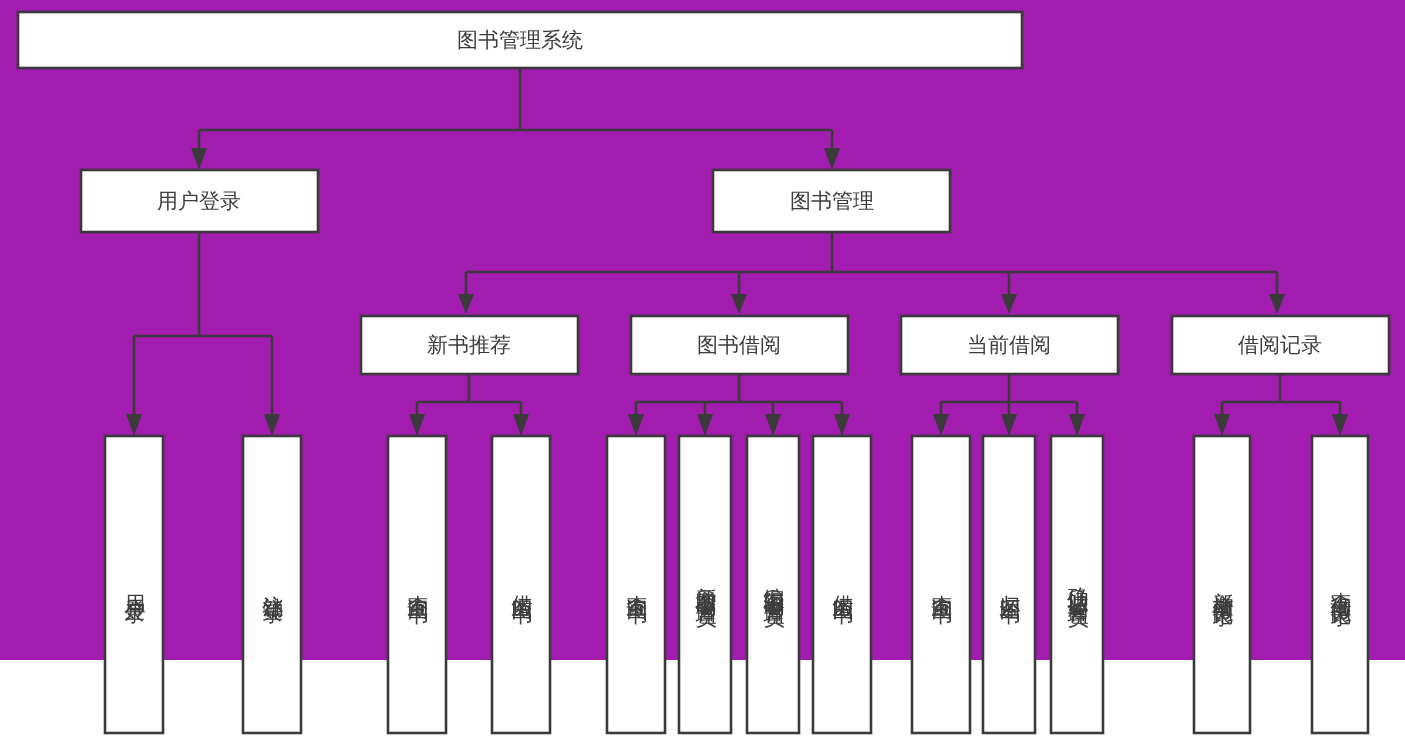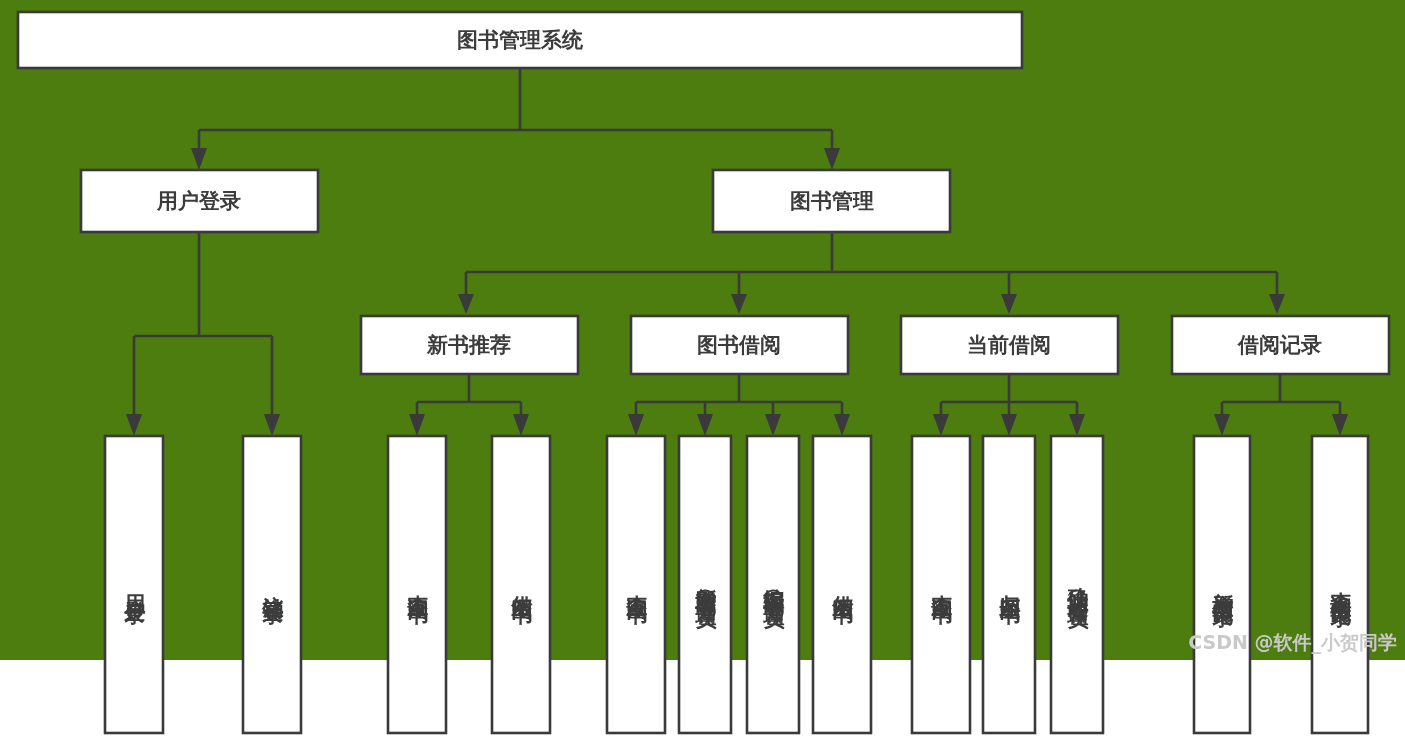--- a/index.html
+++ b/index.html
@@ -10,22 +10,21 @@
   body {
     width: 1405px;
     height: 747px;
     font-family: "DejaVu Sans", "Liberation Sans", sans-serif;
     overflow: hidden;
   }
   #diagram-root {
     position: relative;
     width: 1405px;
     height: 660px;
-    background: #4d7c0f;
-    font-weight: bold;
+    background: #a21caf;
   }
   svg#flow-svg {
     position: absolute;
     top: 0;
     left: 0;
     width: 1405px;
     height: 747px;
     display: block;
   }
   .node-box {
@@ -224,14 +223,13 @@
       <rect class="node-box" x="1194" y="436" width="56" height="297"></rect>
       <text class="node-label v" x="1222" y="584">新增借阅记录</text>
     </g>
     <g>
       <rect class="node-box" x="1312" y="436" width="56" height="297"></rect>
       <text class="node-label v" x="1340" y="584">查询借阅记录</text>
     </g>
 
   </svg>
 
-  <div class="watermark">CSDN @软件_小贺同学</div>
 </div>
 
 </body></html>

